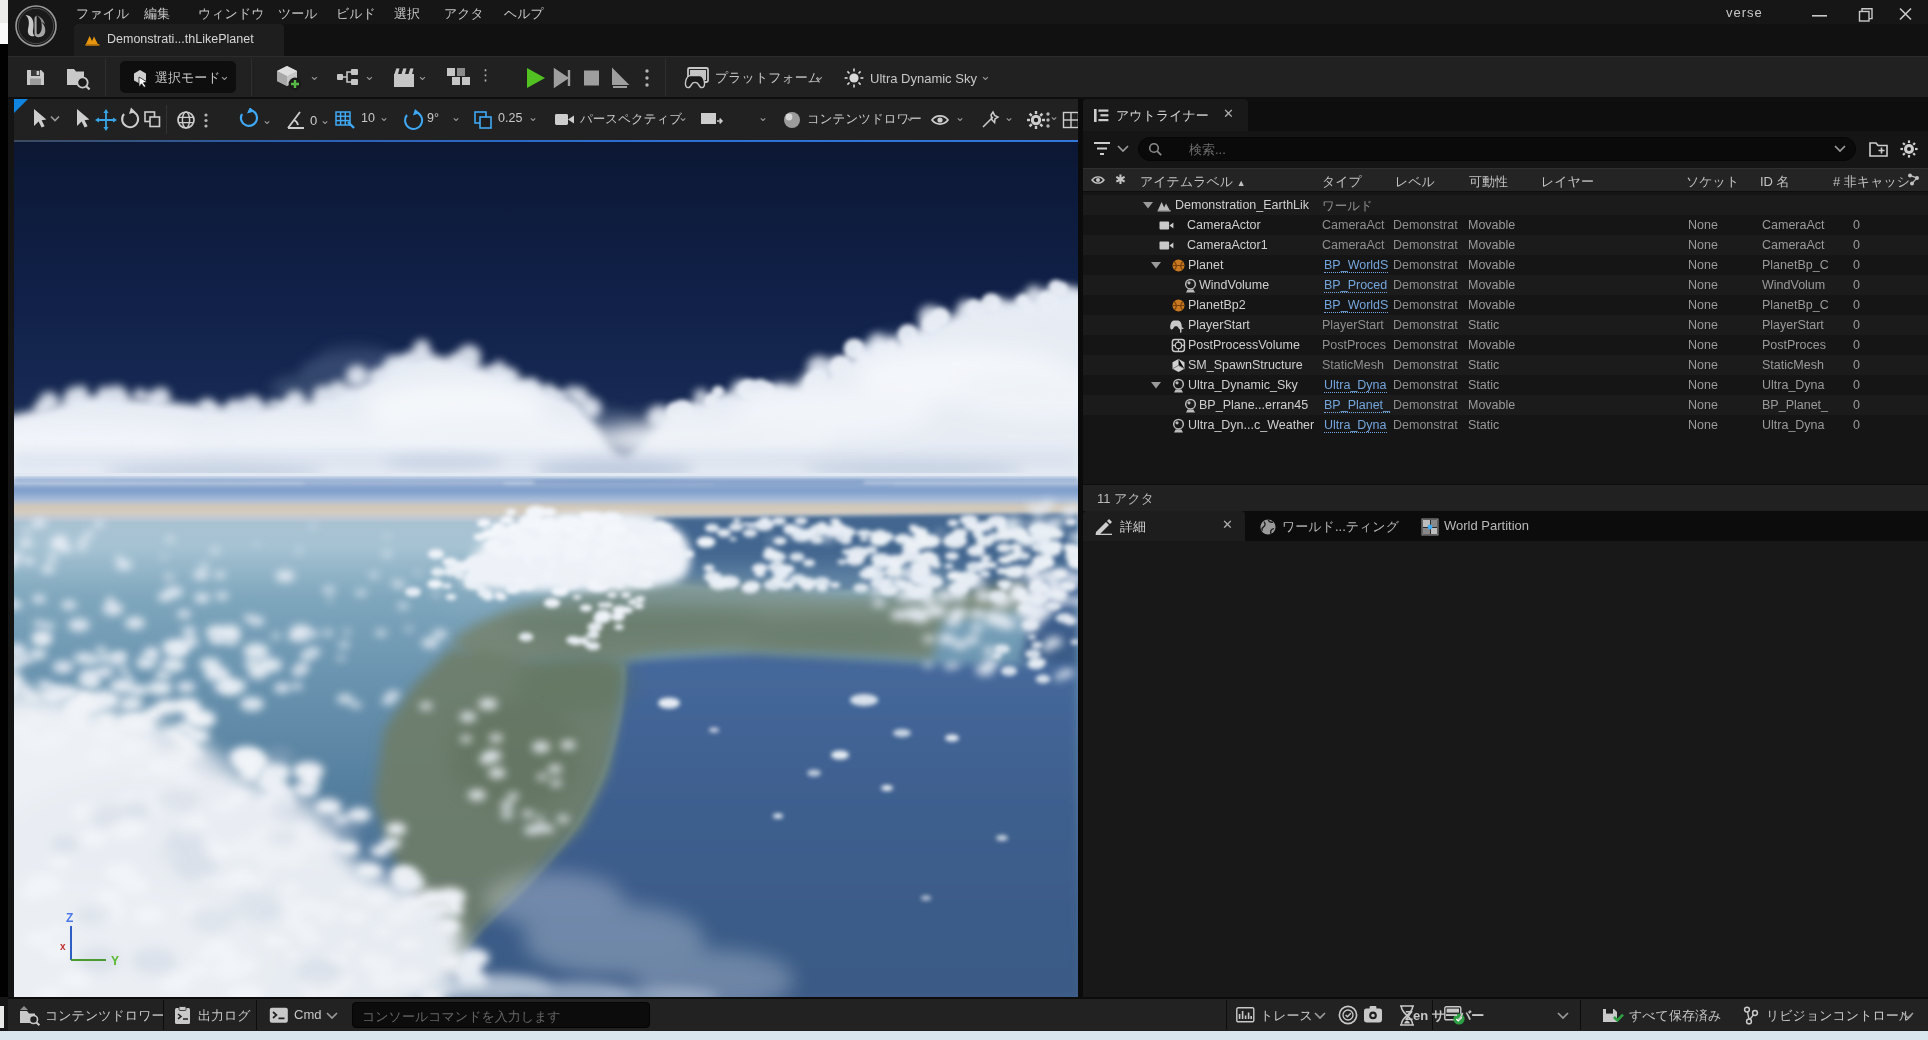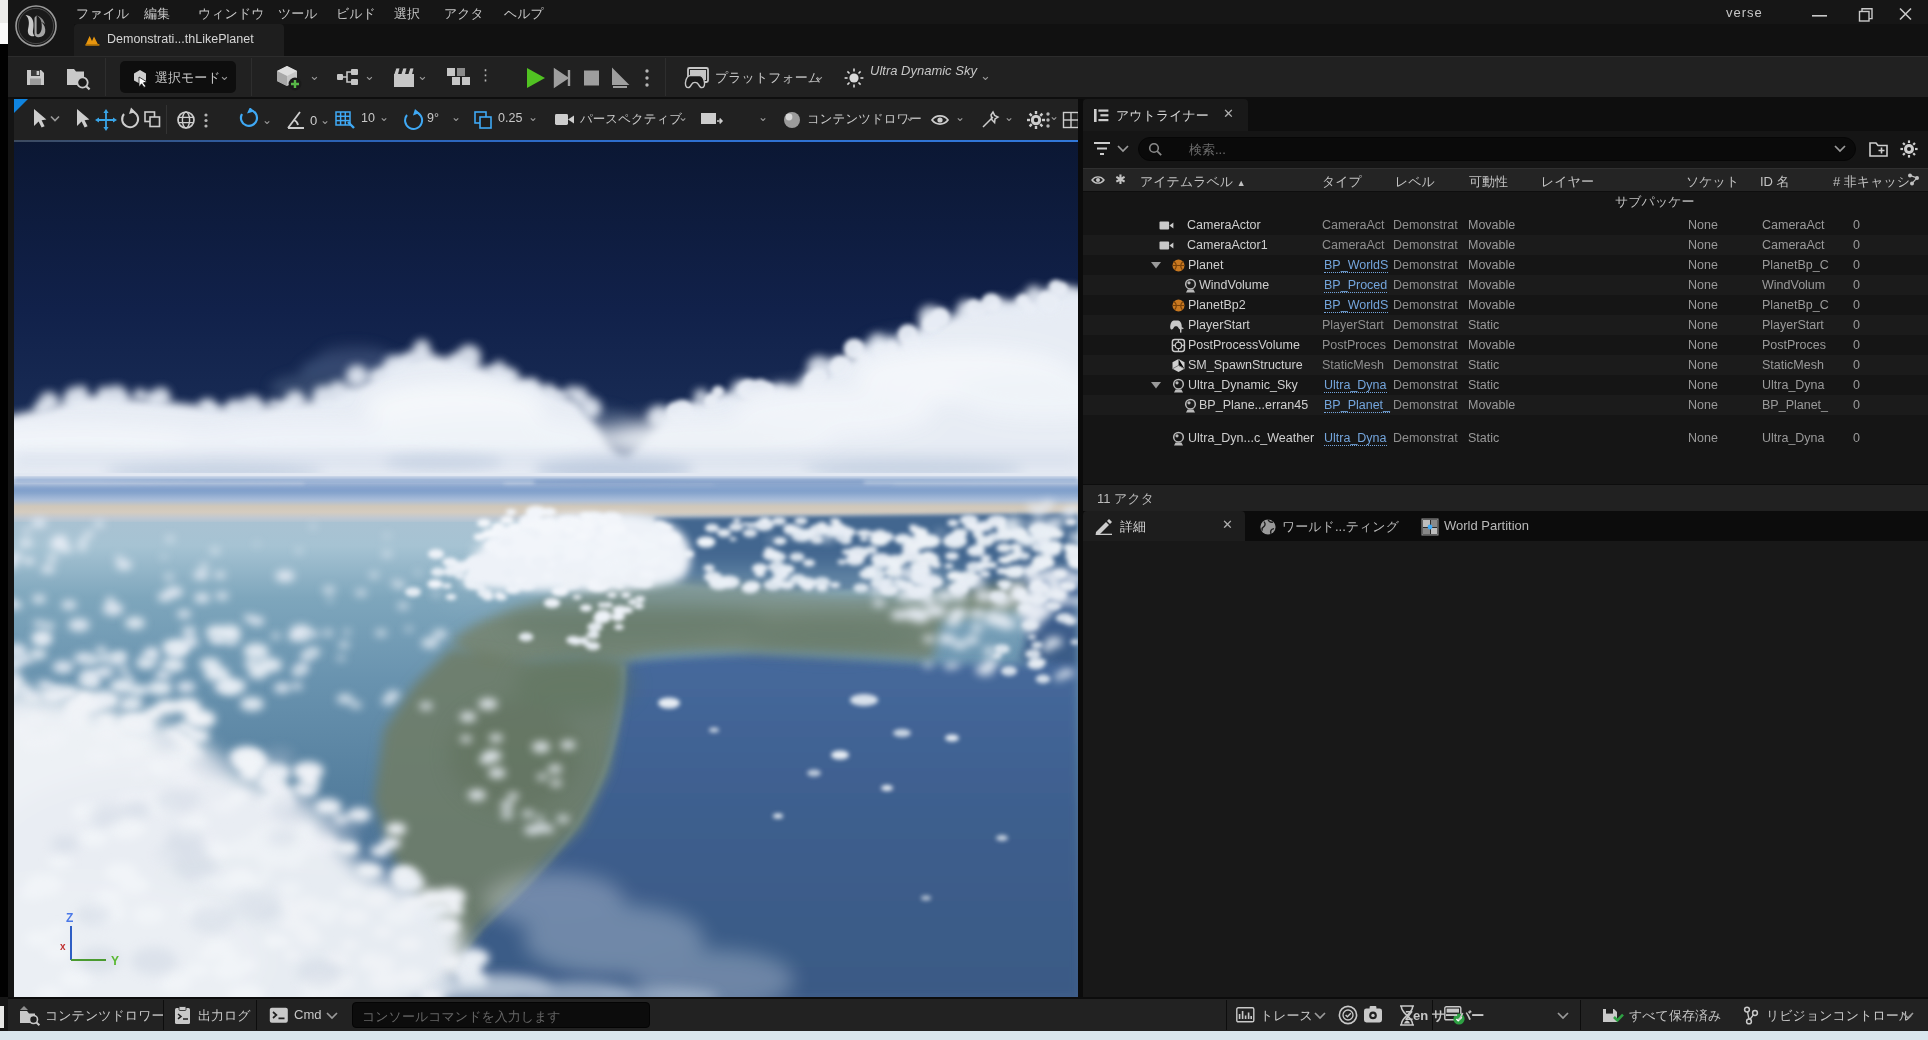--- a/index.html
+++ b/index.html
@@ -135,21 +135,21 @@
       <line x1="10" y1="0.6" x2="10" y2="3.6"></line>
         <line x1="10" y1="16.4" x2="10" y2="19.4"></line>
       <line x1="0.6" y1="10" x2="3.6" y2="10"></line>
         <line x1="16.4" y1="10" x2="19.4" y2="10"></line>
       <line x1="3.4" y1="3.4" x2="5.5" y2="5.5"></line>
         <line x1="14.5" y1="14.5" x2="16.6" y2="16.6"></line>
       <line x1="3.4" y1="16.6" x2="5.5" y2="14.5"></line>
         <line x1="14.5" y1="5.5" x2="16.6" y2="3.4"></line>
     </g>
   </svg>
-  <div class="abs txt" style="left:862px;top:63px;font-style:italic;">Ultra Dynamic Sky</div>
+  <div class="abs txt" style="left:862px;top:71px;">Ultra Dynamic Sky</div>
   <div class="abs txt" style="left:972px;top:68px;color:#9a9a9a;">⌄</div>
 
   <div class="abs" style="left:6px;top:99px;width:1064px;height:898px;background:#161616;">
 
     <div class="abs" style="left:0;top:0;width:1064px;height:41px;background:#212121;"></div>
     <svg class="abs" style="left:0;top:0;" width="14" height="14" viewBox="0 0 14 14">
         <path d="M0 0 L14 0 L0 14 Z" fill="#0f84e0"></path>
       </svg>
 
     <svg class="abs" style="left:12px;top:8px;" width="200" height="26" viewBox="0 0 200 26">
@@ -1602,20 +1602,31 @@
       <g fill="#c2c2c2">
           <circle cx="4" cy="3.4" r="2"></circle>
           <circle cx="11" cy="6" r="2"></circle>
           <circle cx="6" cy="11.4" r="2"></circle>
           <path d="M4 3.4 L11 6 L6 11.4" stroke="#c2c2c2" stroke-width="1.2" fill="none"></path>
         </g>
     </svg>
     <g></g>
     
     <div class="abs" style="left:0;top:96px;width:845px;height:240px;">
+        <div class="abs" style="left:0;top:0px;width:845px;height:20px;background:#1b1b1b;">
+          <svg class="abs" style="left:60px;top:7px;" width="10" height="7" viewBox="0 0 10 7">
+            <path d="M0 0 L10 0 L5 6.5 Z" fill="#9a9a9a"></path>
+          </svg>
+          <svg class="abs" style="left:74px;top:3px;" width="15" height="15" viewBox="0 0 15 15">
+            <path d="M1 12 L4.6 4 L7.2 9.6 L9 5.6 L12.6 12 Z" fill="#b9b9b9"></path>
+            <rect x="0.6" y="12" width="13" height="1.6" fill="#9a9a9a"></rect>
+          </svg>
+          <div class="abs" style="left:92px;top:3px;color:#cfcfcf;white-space:nowrap;">Demonstration_EarthLik</div>
+          <div class="abs" style="left:239px;top:3px;color:#8f8f8f;white-space:nowrap;">ワールド</div>
+        </div>
     <div class="abs" style="left:0;top:20px;width:845px;height:20px;background:#151515;">
           <svg class="abs" style="left:76px;top:3px;" width="15" height="15" viewBox="0 0 15 15">
             <rect x="0.5" y="3.4" width="9.6" height="8.2" rx="1" fill="#c9c9c9"></rect>
             <path d="M10.4 7.5 L14.4 4.6 L14.4 10.4 Z" fill="#c9c9c9"></path>
           </svg>
           <div class="abs" style="left:104px;top:3px;color:#cfcfcf;white-space:nowrap;">CameraActor</div>
           <div class="abs" style="left:239px;top:3px;color:#8f8f8f;white-space:nowrap;overflow:hidden;width:66px;">CameraAct</div>
           <div class="abs" style="left:310px;top:3px;color:#8f8f8f;white-space:nowrap;overflow:hidden;width:66px;">Demonstrat</div>
           <div class="abs" style="left:385px;top:3px;color:#9a9a9a;white-space:nowrap;">Movable</div>
           <div class="abs" style="left:605px;top:3px;color:#9a9a9a;white-space:nowrap;">None</div>
@@ -1743,21 +1754,21 @@
             <path d="M4.6 11.6 L10.4 11.6 L12 14.4 L3 14.4 Z" fill="#b9b9b9"></path>
           </svg>
           <div class="abs" style="left:116px;top:3px;color:#cfcfcf;white-space:nowrap;">BP_Plane...erran45</div>
           <div class="abs" style="left:241px;top:3px;color:#74a5dc;white-space:nowrap;border-bottom:1px dotted #74a5dc;line-height:14px;">BP_Planet_</div>
           <div class="abs" style="left:310px;top:3px;color:#8f8f8f;white-space:nowrap;overflow:hidden;width:66px;">Demonstrat</div>
           <div class="abs" style="left:385px;top:3px;color:#9a9a9a;white-space:nowrap;">Movable</div>
           <div class="abs" style="left:605px;top:3px;color:#9a9a9a;white-space:nowrap;">None</div>
           <div class="abs" style="left:679px;top:3px;color:#9a9a9a;white-space:nowrap;overflow:hidden;width:68px;">BP_Planet_</div>
           <div class="abs" style="left:770px;top:3px;color:#9a9a9a;">0</div>
         </div>
-    <div class="abs" style="left:0;top:220px;width:845px;height:20px;background:#151515;margin-top:13px;">
+    <div class="abs" style="left:0;top:220px;width:845px;height:20px;background:#151515;">
           <svg class="abs" style="left:88px;top:3px;" width="15" height="15" viewBox="0 0 15 15">
             <circle cx="7.5" cy="6.2" r="4.8" fill="none" stroke="#b9b9b9" stroke-width="1.5"></circle>
             <circle cx="6" cy="4.8" r="1.6" fill="#b9b9b9"></circle>
             <path d="M4.6 11.6 L10.4 11.6 L12 14.4 L3 14.4 Z" fill="#b9b9b9"></path>
           </svg>
           <div class="abs" style="left:105px;top:3px;color:#cfcfcf;white-space:nowrap;">Ultra_Dyn...c_Weather</div>
           <div class="abs" style="left:241px;top:3px;color:#74a5dc;white-space:nowrap;border-bottom:1px dotted #74a5dc;line-height:14px;">Ultra_Dyna</div>
           <div class="abs" style="left:310px;top:3px;color:#8f8f8f;white-space:nowrap;overflow:hidden;width:66px;">Demonstrat</div>
           <div class="abs" style="left:385px;top:3px;color:#9a9a9a;white-space:nowrap;">Static</div>
           <div class="abs" style="left:605px;top:3px;color:#9a9a9a;white-space:nowrap;">None</div>

